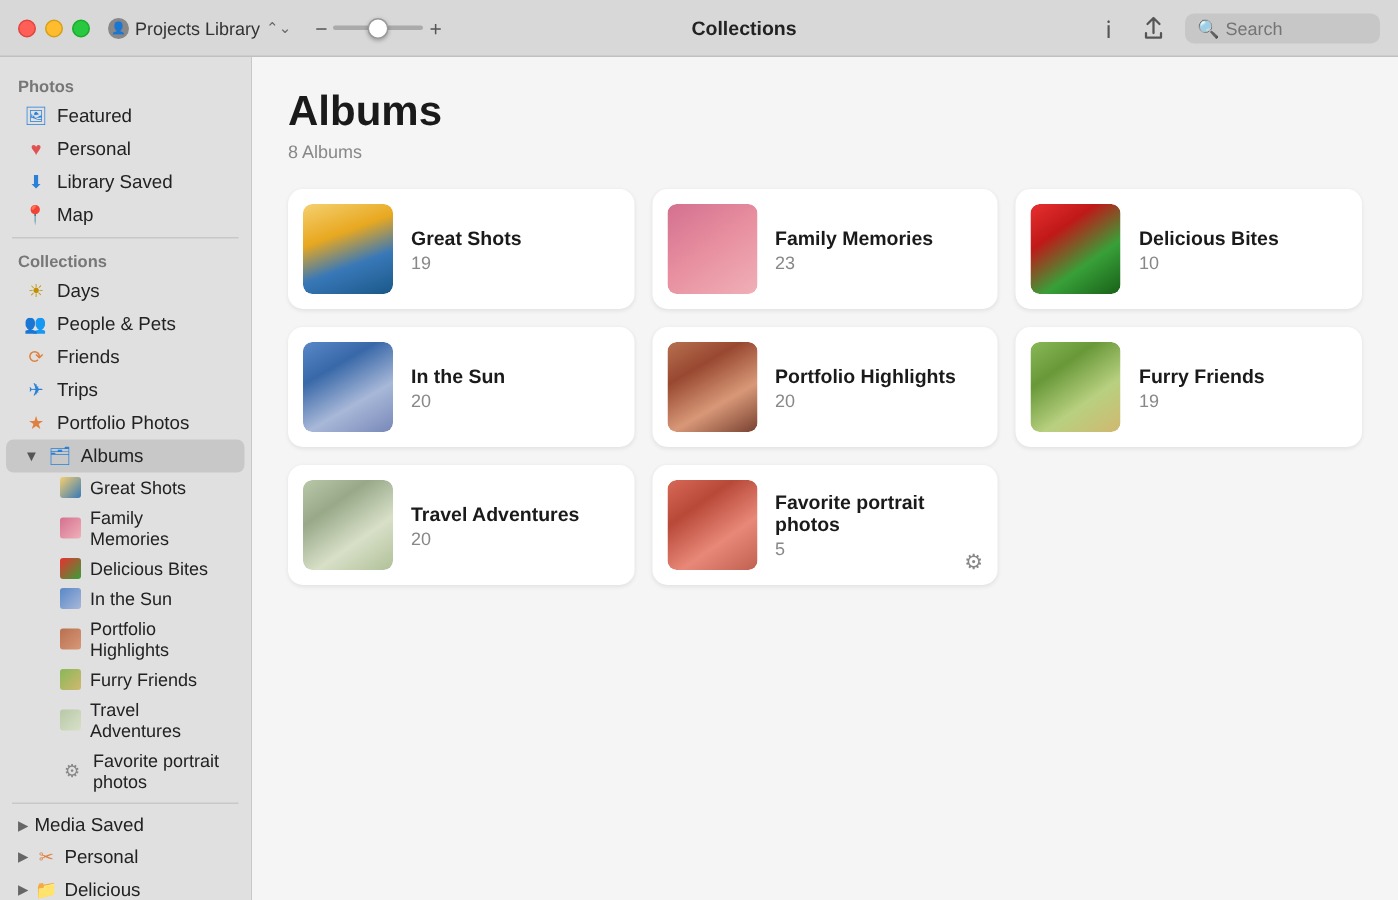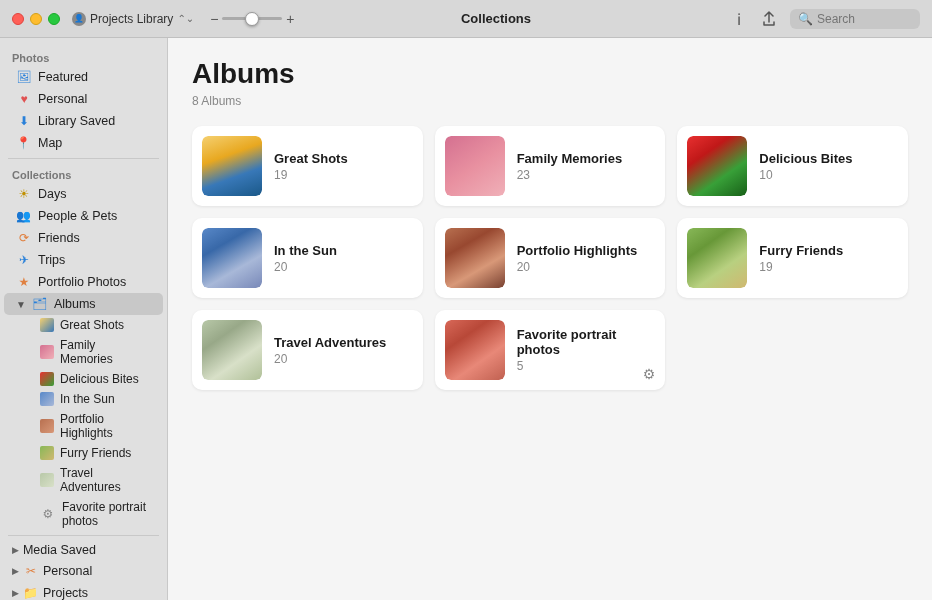--- a/index.html
+++ b/index.html
@@ -460,21 +460,21 @@
       <span>Media Saved</span>
     </div>
     <div class="sidebar-expandable">
       <span class="expand-arrow">▶</span>
       <span class="sidebar-item-icon orange" style="font-size:12px;">✂</span>
       <span>Personal</span>
     </div>
     <div class="sidebar-expandable">
       <span class="expand-arrow">▶</span>
       <span class="sidebar-item-icon blue" style="font-size:12px;">📁</span>
-      <span>Projects</span>
+      <span>Delicious</span>
     </div>
 
   </div>
 
   <div class="main-content">
     <h1 class="page-title">Albums</h1>
     <div class="albums-count">8 Albums</div>
 
     <div class="albums-grid">
 

